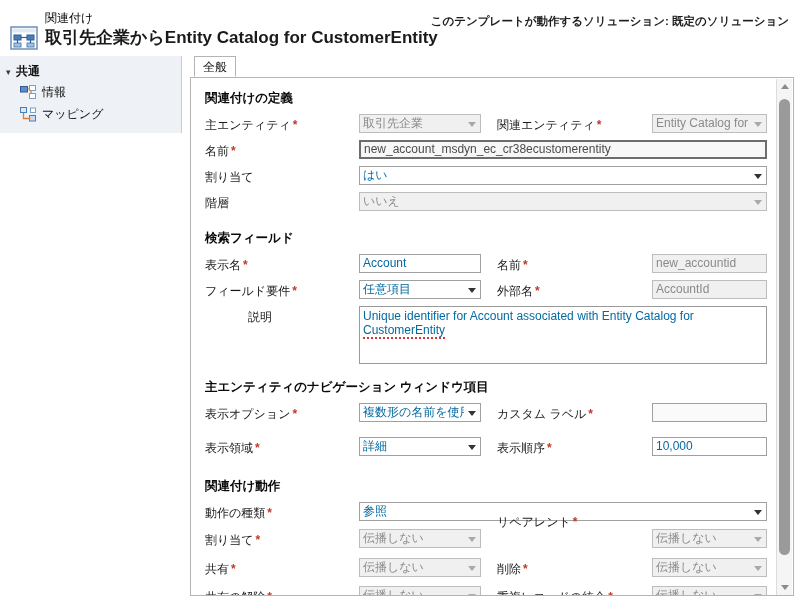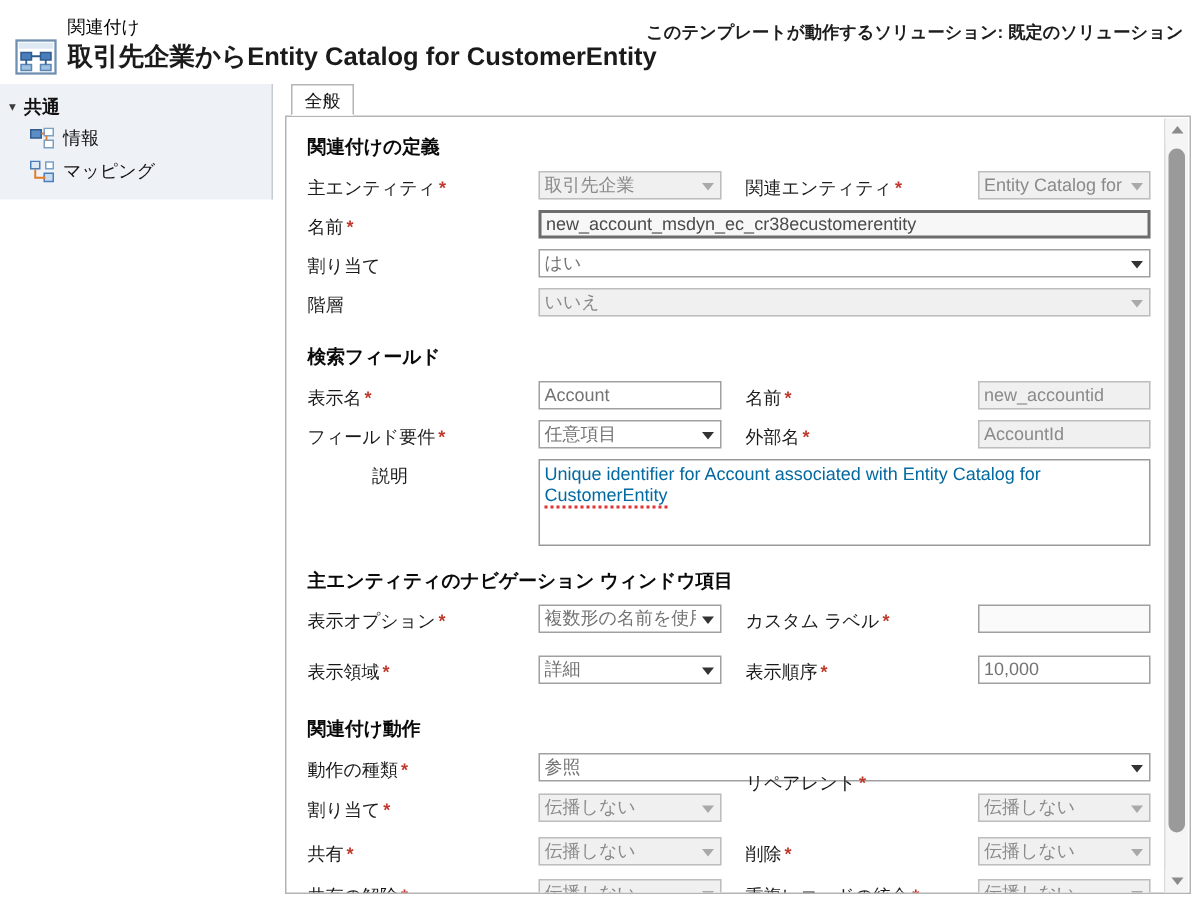--- a/index.html
+++ b/index.html
@@ -62,21 +62,21 @@
   .flabel {
     position: absolute; font-size: 12px; color: #1a1a1a; white-space: nowrap;
   }
   .req { color: #c0392b; font-weight: bold; margin-left: 2px; }
 
   
   .ctl {
     position: absolute; box-sizing: border-box; font-size: 12px;
     font-family: "Liberation Sans", "DejaVu Sans", sans-serif;
     height: 19px; line-height: 17px; padding: 0 3px;
-    border: 1px solid #a0a0a0; background: #ffffff; color: #737373;
+    border: 1px solid #a0a0a0; background: #ffffff; color: #0369a1;
   }
   .ctl.disabled { background: #f0f0f0; color: #8a8a8a; border-color: #bdbdbd; }
   .ctl.focusbox { border: 2px solid #6d6d6d; line-height: 15px; background:#f7f7f7; color:#4b4b4b;}
   .sel { padding-right: 16px; }
   .sel .arrow {
     position: absolute; right: 4px; top: 50%; margin-top: -2px;
     width: 0; height: 0; border-left: 4px solid transparent; border-right: 4px solid transparent;
     border-top: 5px solid #333;
   }
   .sel.disabled .arrow { border-top-color: #a9a9a9; }

